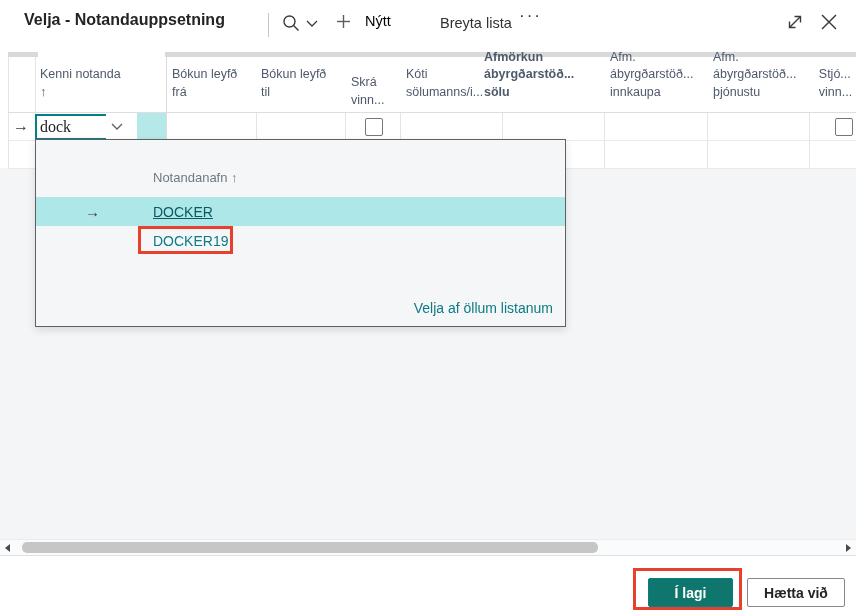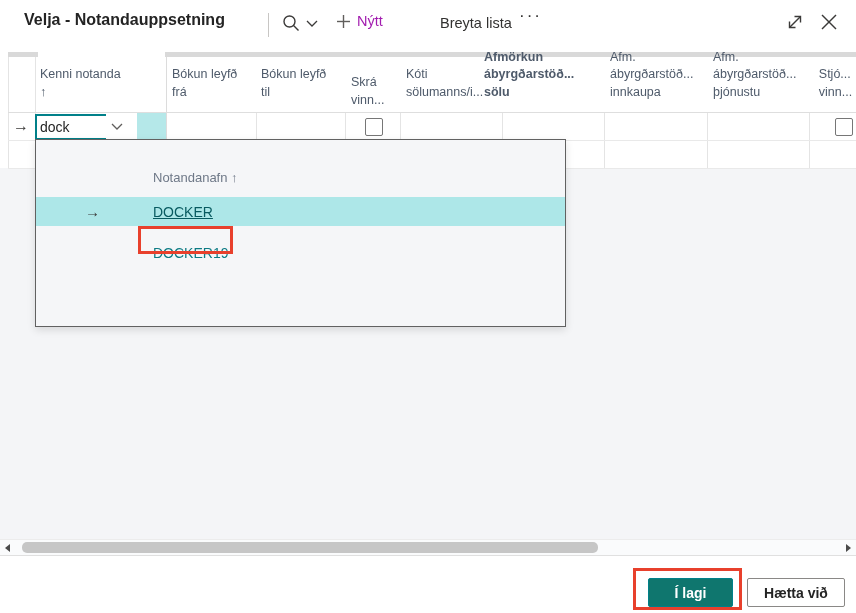--- a/index.html
+++ b/index.html
@@ -3,21 +3,21 @@
 <meta charset="utf-8">
 <style>
   html,body{margin:0;padding:0;}
   .dialog{
     position:relative;width:856px;height:613px;background:#ffffff;overflow:hidden;
     font-family:"Liberation Sans","DejaVu Sans",sans-serif;color:#242424;
   }
   
   .title{position:absolute;left:24px;top:11px;font-size:16px;font-weight:700;color:#242424;white-space:nowrap;}
   .tb-divider{position:absolute;left:268px;top:13px;width:1px;height:24px;background:#c8c6c4;}
-  .tb-btn{position:absolute;top:13px;display:flex;align-items:center;gap:6px;font-size:14.5px;color:#a21caf;cursor:pointer;background:none;border:none;padding:0;}
+  .tb-btn{position:absolute;top:13px;display:flex;align-items:center;gap:14px;font-size:14.5px;color:#000000;cursor:pointer;background:none;border:none;padding:0;}
   .tb-search{left:281px;}
   .tb-search-chev{left:306px;top:20px;position:absolute;}
   .tb-new{left:336px;}
   .tb-edit{left:440px;top:15px;position:absolute;font-size:14.5px;color:#323130;}
   .tb-more{left:519px;top:6px;position:absolute;font-size:17px;letter-spacing:2px;color:#323130;}
   .tb-expand{left:786px;top:13px;position:absolute;}
   .tb-close{left:819px;top:12px;position:absolute;}
   svg.ic{display:block;}
   
   .bar{position:absolute;height:5px;top:52px;background:#d9d9d9;}
@@ -49,35 +49,35 @@
   .hc4{left:351px;width:48px;margin-top:8px;}
   .hc5{left:406px;width:96px;}
   .hc6{left:484px;width:96px;font-weight:bold;}
   .hc7{left:610px;width:96px;}
   .hc8{left:713px;width:96px;}
   .hc9{left:815px;width:41px;overflow:hidden;justify-content:center;}
   
   .row2bg{position:absolute;left:8px;top:141px;width:848px;height:27px;background:#ffffff;}
   .rowptr{position:absolute;left:13px;top:117px;font-size:16px;color:#3b3a39;}
   .cellinput{position:absolute;left:35px;top:114px;width:64px;height:22px;border:2px solid #008089;
-             font-family:Liberation Sans, sans-serif;font-size:14px;color:#242424;padding:0 3px;outline:none;background:#fff;}
+             font-family:Liberation Serif, serif;font-size:16px;color:#242424;padding:0 3px;outline:none;background:#fff;}
   .chevbtn{position:absolute;left:106px;top:114px;width:22px;height:26px;background:#fff;border:none;
            display:flex;align-items:center;justify-content:center;cursor:pointer;padding:0;}
   .tealcell{position:absolute;left:137px;top:113px;width:29px;height:27px;background:#b5e8e9;}
   .cb{position:absolute;width:16px;height:16px;border:1px solid #767676;border-radius:2px;background:#fff;}
   .cb1{left:365px;top:118px;}
   .cb2{left:835px;top:118px;}
   
   .lookup{position:absolute;left:35px;top:139px;width:529px;height:186px;background:#f5f6f8;
           border:1px solid #616161;z-index:10;box-shadow:0 3px 8px rgba(0,0,0,0.12);}
   .lk-header{position:absolute;left:117px;top:30px;font-size:13px;color:#6e7887;white-space:nowrap;}
   .lk-selrow{position:absolute;left:0;top:57px;width:529px;height:29px;background:#ade7e8;display:flex;align-items:center;}
   .lk-ptr{position:absolute;left:49px;font-size:15px;color:#3b3a39;}
   .lk-link1{position:absolute;left:117px;font-size:14px;color:#085a60;text-decoration:underline;cursor:pointer;}
-  .lk-row2{position:absolute;left:0;top:86px;width:601px;height:29px;display:flex;align-items:center;margin-top:12px;}
+  .lk-row2{position:absolute;left:0;top:86px;width:601px;height:29px;display:flex;align-items:center;}
   .lk-link2{position:absolute;left:117px;font-size:14px;color:#0d7b84;cursor:pointer;}
   .lk-footerlink{position:absolute;right:12px;top:160px;font-size:14px;color:#0d7b84;cursor:pointer;white-space:nowrap;}
   .ann-docker19{position:absolute;left:102px;top:86px;width:89px;height:22px;border:3px solid #e8402c;z-index:12;}
   
   .scrollbar{position:absolute;left:0;top:539px;width:856px;height:17px;background:#fafbfc;
              border-top:1px solid #ececec;border-bottom:1px solid #e0e0e0;box-sizing:border-box;}
   .sb-thumb{position:absolute;left:22px;top:2px;width:576px;height:11px;background:#c6c6c6;border-radius:5px;cursor:pointer;}
   .sb-left{position:absolute;left:5px;top:4px;width:0;height:0;border-top:4px solid transparent;
            border-bottom:4px solid transparent;border-right:5px solid #4a4a4a;cursor:pointer;}
   .sb-right{position:absolute;right:5px;top:4px;width:0;height:0;border-top:4px solid transparent;
@@ -229,20 +229,21 @@
   <div class="lookup">
     <div class="lk-header"><span>Notandanafn</span> <span>↑</span></div>
     <div class="lk-selrow">
       <span class="lk-ptr">→</span>
       <span class="lk-link1">DOCKER</span>
     </div>
     <div class="lk-row2">
       <span class="lk-link2">DOCKER19</span>
     </div>
     <div class="ann-docker19"></div>
+    <div class="lk-footerlink">Velja af öllum listanum</div>
   </div>
 
   <div class="scrollbar">
     <div class="sb-left"></div>
     <div class="sb-thumb"></div>
     <div class="sb-right"></div>
   </div>
 
   <div class="footer">
     <button class="btn-ok">Í lagi</button>

